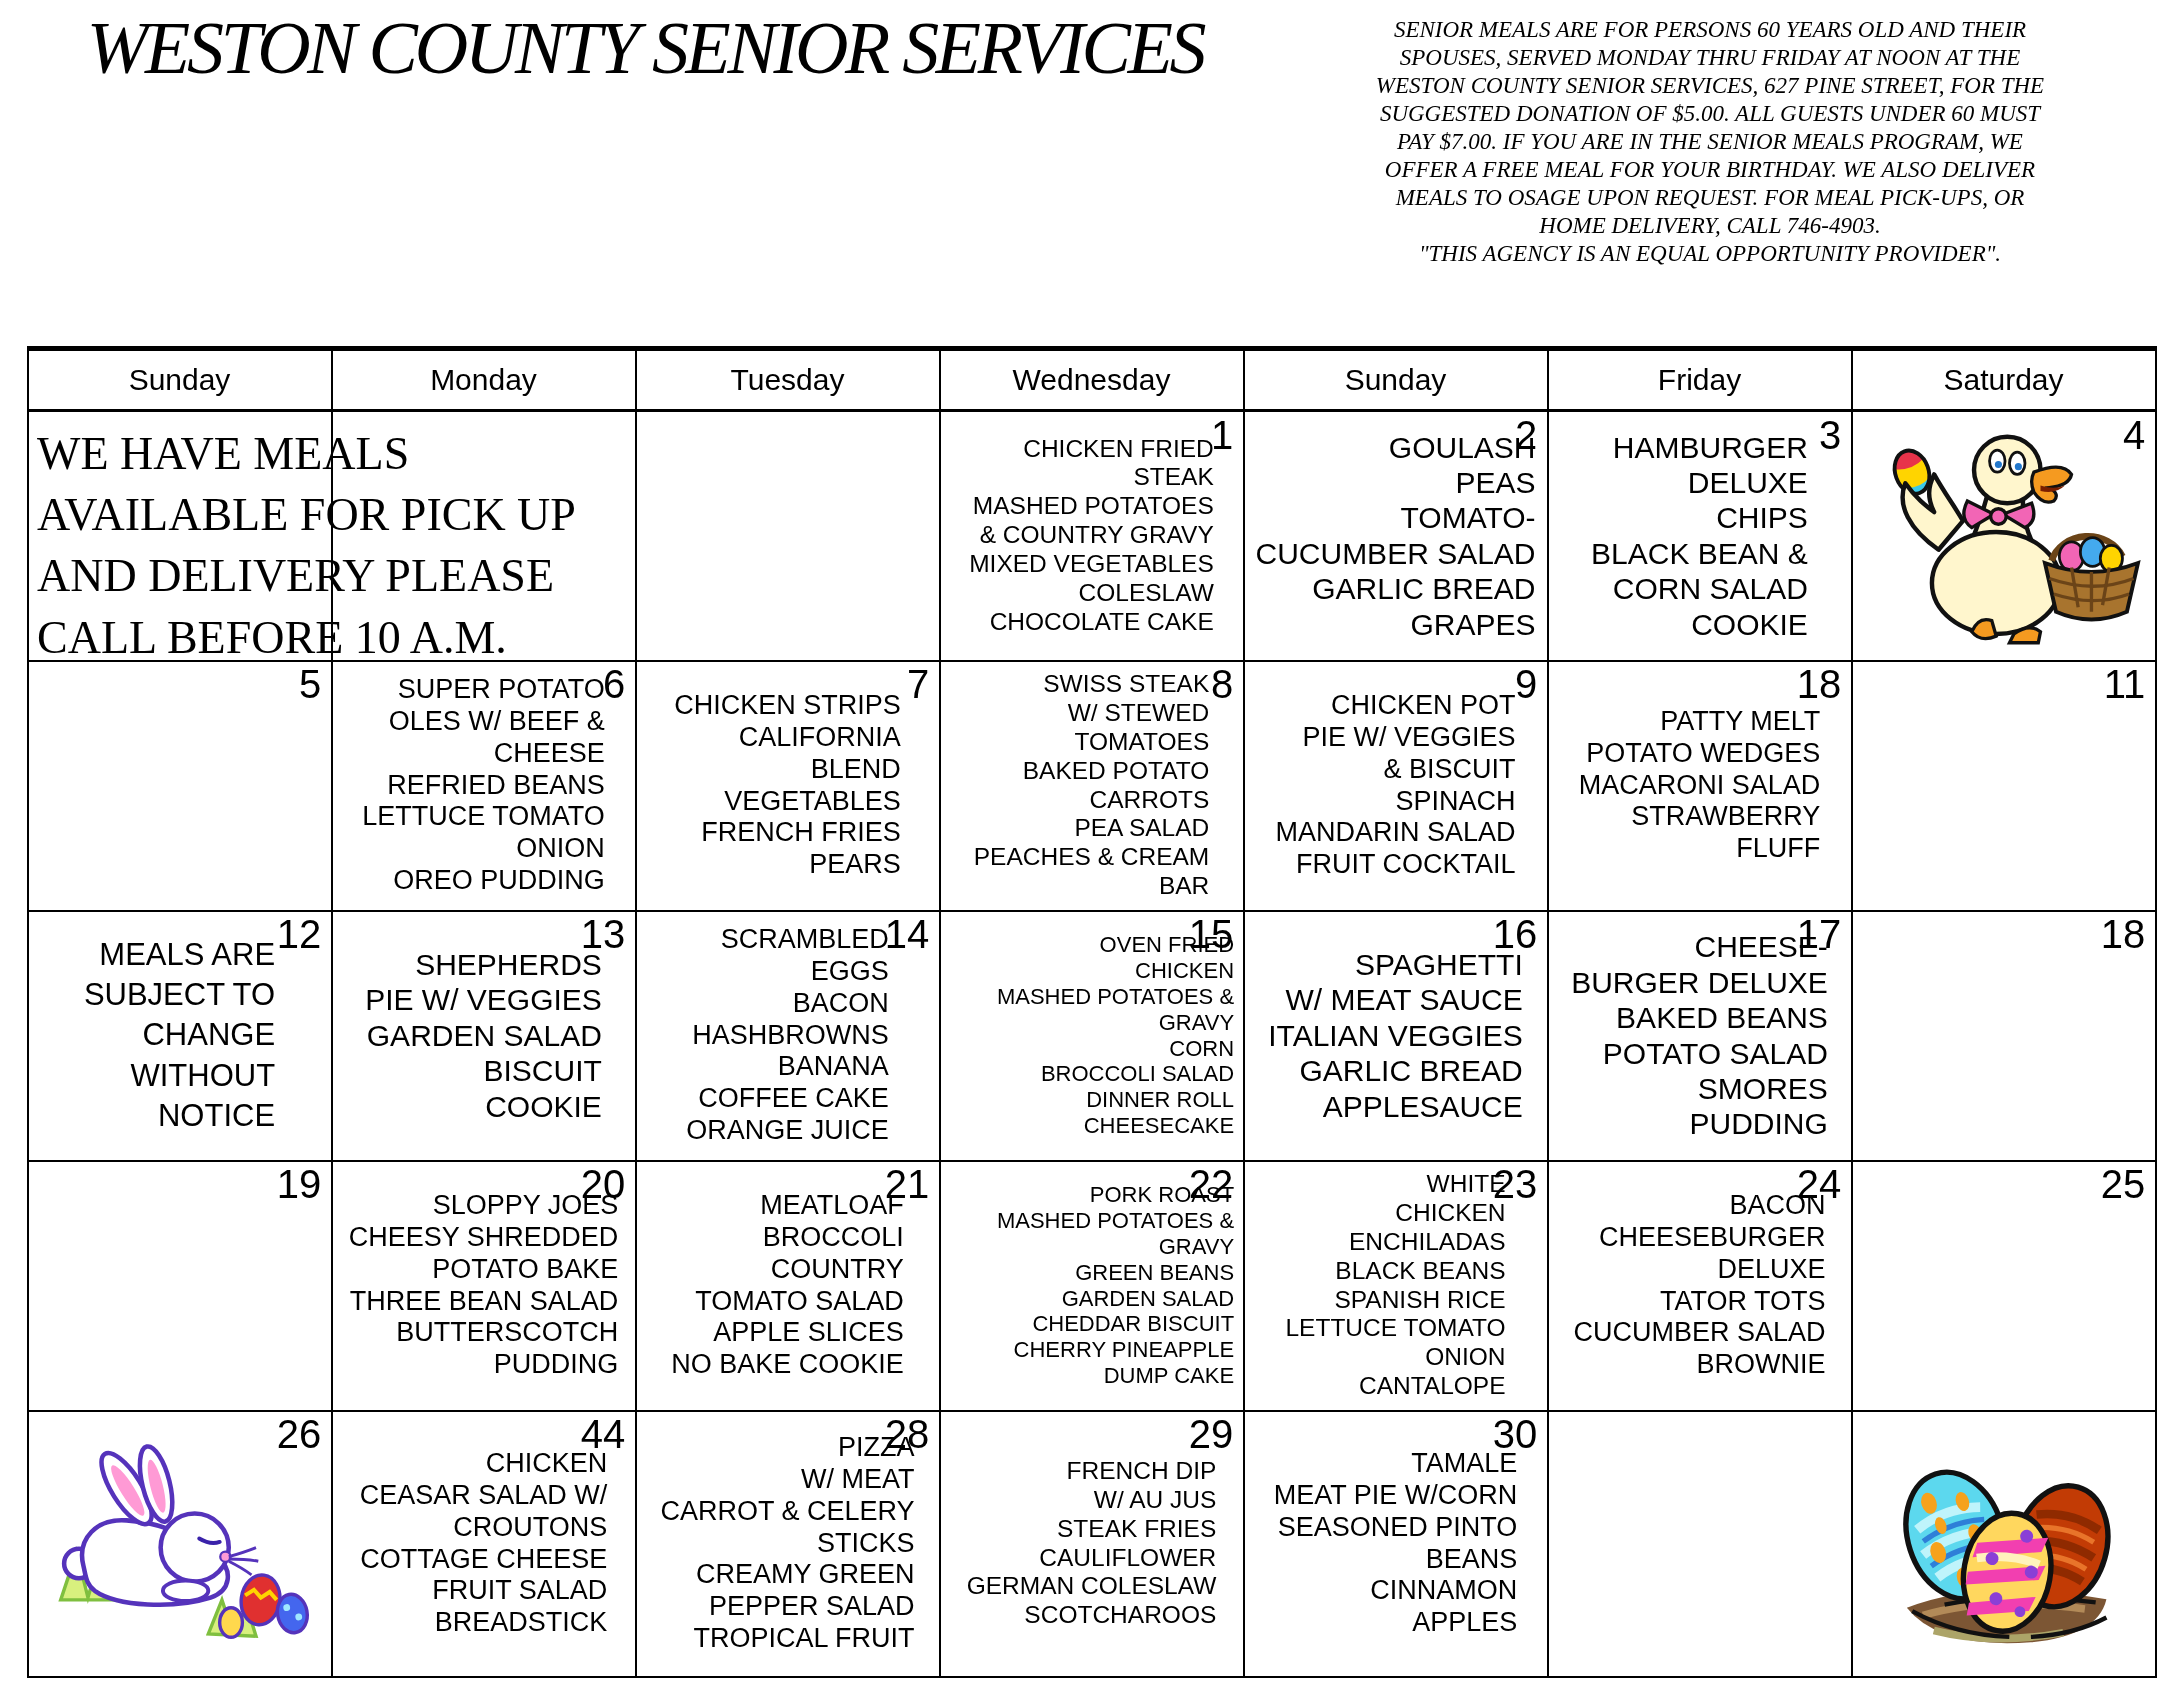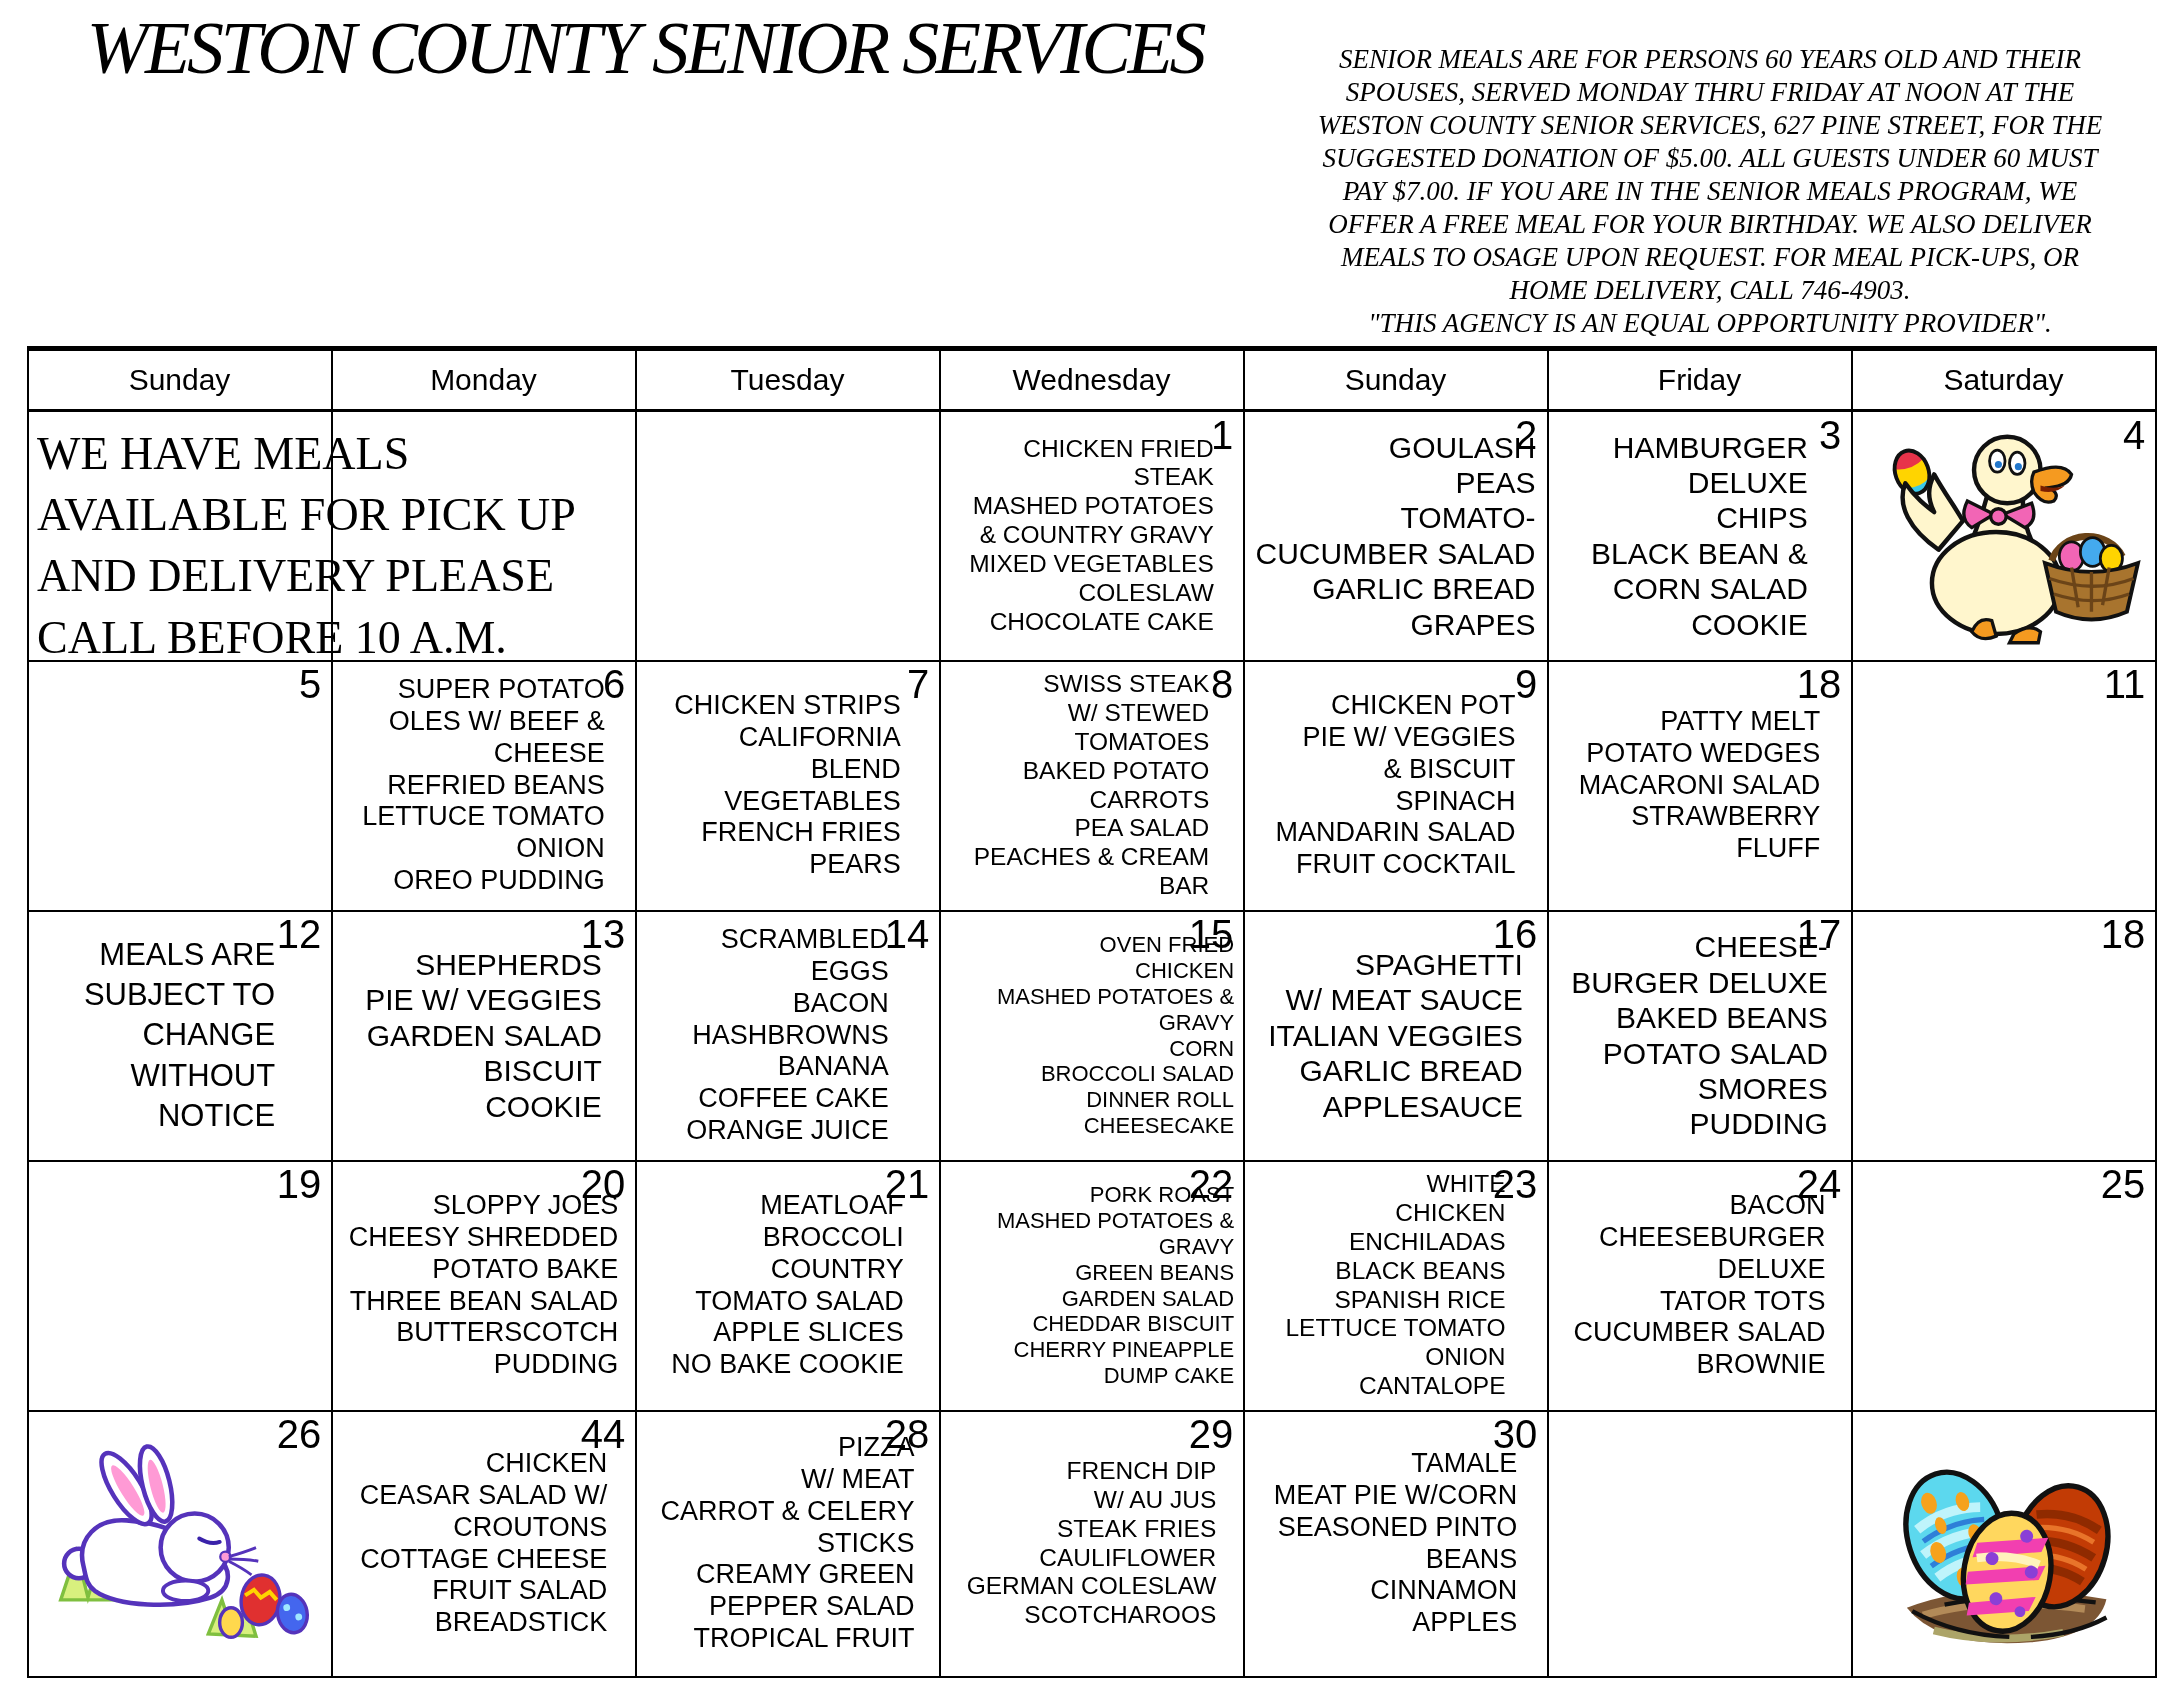--- a/index.html
+++ b/index.html
@@ -11,22 +11,22 @@
   .hdr-left{position:absolute;left:26.5px;top:10.6px;width:1237px;text-align:center;}
   .title{
     font-family:"Liberation Serif", serif;font-style:italic;font-size:74px;
     line-height:1;letter-spacing:-3.3px;white-space:nowrap;
   }
   .month{
     font-family:"Liberation Serif", serif;font-weight:bold;font-size:103px;
     line-height:.95;margin-top:-4px;letter-spacing:1.3px;
   }
   .hdr-right{
-    position:absolute;left:1260px;top:43px;width:900px;
-    font-family:"Liberation Serif", serif;font-style:italic;font-size:27px;
+    position:absolute;left:1260px;top:16px;width:900px;
+    font-family:"Liberation Serif", serif;font-style:italic;font-size:23px;
     line-height:1.22;text-align:center;white-space:pre-line;
   }
   
   table.cal{
     position:absolute;left:26.5px;top:346px;width:2130px;
     border-collapse:collapse;table-layout:fixed;
     border:2.6px solid #000;border-top-width:5.3px;
   }
   .cal th{
     border:2px solid #000;border-bottom-width:3.3px;height:56px;

